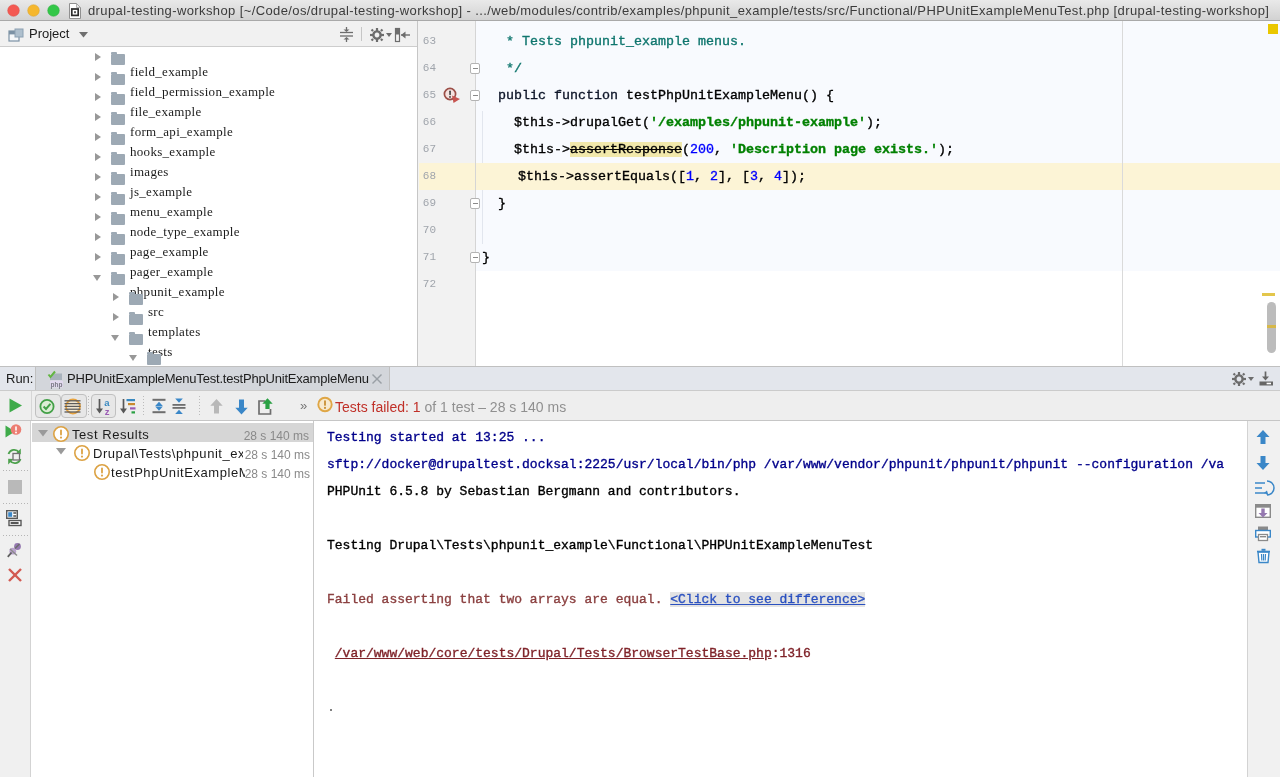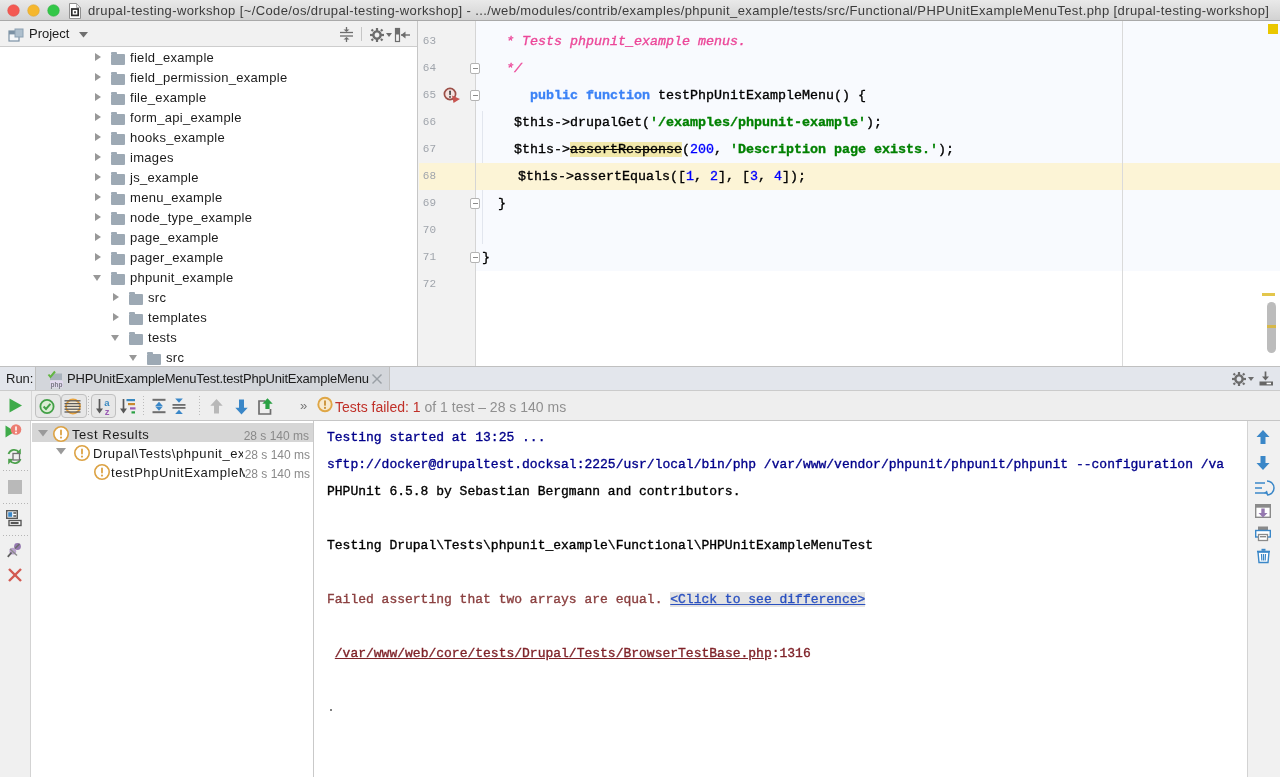--- a/index.html
+++ b/index.html
@@ -7,40 +7,40 @@
 .abs { position:absolute; }
 #stage { position:relative; width:1280px; height:777px; background:#fff; }
 
 #titlebar { left:0; top:0; width:1280px; height:21px; background:linear-gradient(#e9e9e9,#d2d2d2); border-bottom:1px solid #a9a9a9; }
 #title-text { left:88px; top:3px; font-size:13px; color:#3b3b3b; white-space:nowrap; letter-spacing:0.39px; }
 
 #projheader { left:0; top:21px; width:417px; height:26px; background:#f1f1f1; border-bottom:1px solid #cdcdcd; }
 
 #projtree { left:0; top:47px; width:417px; height:319px; background:#fff; overflow:hidden; }
 .trow { position:absolute; height:20px; font-size:13px; color:#1b1b1b; white-space:nowrap; letter-spacing:0.3px; }
-.trow .txt { position:absolute; top:2px; }
+.trow .txt { position:absolute; top:16px;font-family:Liberation Serif, serif; }
 .arrow-r { position:absolute; width:0; height:0; border-left:6px solid #989898; border-top:4.5px solid transparent; border-bottom:4.5px solid transparent; }
 .arrow-d { position:absolute; width:0; height:0; border-top:6px solid #989898; border-left:4.5px solid transparent; border-right:4.5px solid transparent; }
 .folder { position:absolute; width:14px; height:11px; background:#9da9b4; border-radius:1px; }
 .folder:before { content:""; position:absolute; left:0; top:-2px; width:6px; height:2px; background:#9da9b4; border-radius:1px 1px 0 0; }
 
 #vborder1 { left:417px; top:21px; width:1px; height:345px; background:#c6c6c6; }
 
 #editor { left:418px; top:21px; width:862px; height:345px; background:#fff; overflow:hidden; }
 #gutterbg { left:0; top:0; width:57px; height:345px; background:#f2f2f2; }
 #codebg { left:57px; top:0; width:805px; height:250px; background:#f8fafe; }
 #caretrow { left:1px; top:142px; width:861px; height:27px; background:#fcf4d6; }
 #foldline { left:57px; top:0; width:1px; height:345px; background:#d5d5d5; }
 #marginline { left:704px; top:0; width:1px; height:345px; background:#dadada; }
 .lnum { position:absolute; left:0; width:18px; text-align:right; font-family:"Liberation Mono",monospace; font-size:11px; color:#a0a5ac; }
 .cline { position:absolute; left:0; font-family:"Liberation Mono",monospace; font-size:13.333px; line-height:27px; white-space:pre; color:#000; -webkit-text-stroke:0.35px; }
-.kw { color:#3b82f6; font-weight:bold;margin-left:32px; }
+.kw { color:#0f172a; font-weight:normal; }
 .str { color:#008000; font-weight:bold; }
 .num { color:#0000ff; }
-.cmt { color:#ec4899; font-style:italic; }
+.cmt { color:#0f766e; }
 .dep { background:#f1e8ab; text-decoration:line-through; }
 
 #inspsq { left:1268px; top:24px; width:10px; height:10px; background:#eac700; }
 
 #runstrip { left:0; top:366px; width:1280px; height:25px; background:#e3e6ec; border-top:1px solid #c0c0c0; border-bottom:1px solid #cbcbcb; }
 #runtab { left:35px; top:367px; width:355px; height:23px; background:#d3d6db; border-right:1px solid #c0c0c0; border-left:1px solid #c0c0c0; }
 #runlabel { left:6px; top:371px; font-size:13px; color:#1b1b1b; }
 #tablabel { left:67px; top:371px; font-size:13px; color:#1b1b1b; white-space:nowrap; letter-spacing:-0.2px; }
 
 #runtoolbar { left:0; top:391px; width:1280px; height:30px; background:#eeeeee; border-bottom:1px solid #c6c6c6; }

